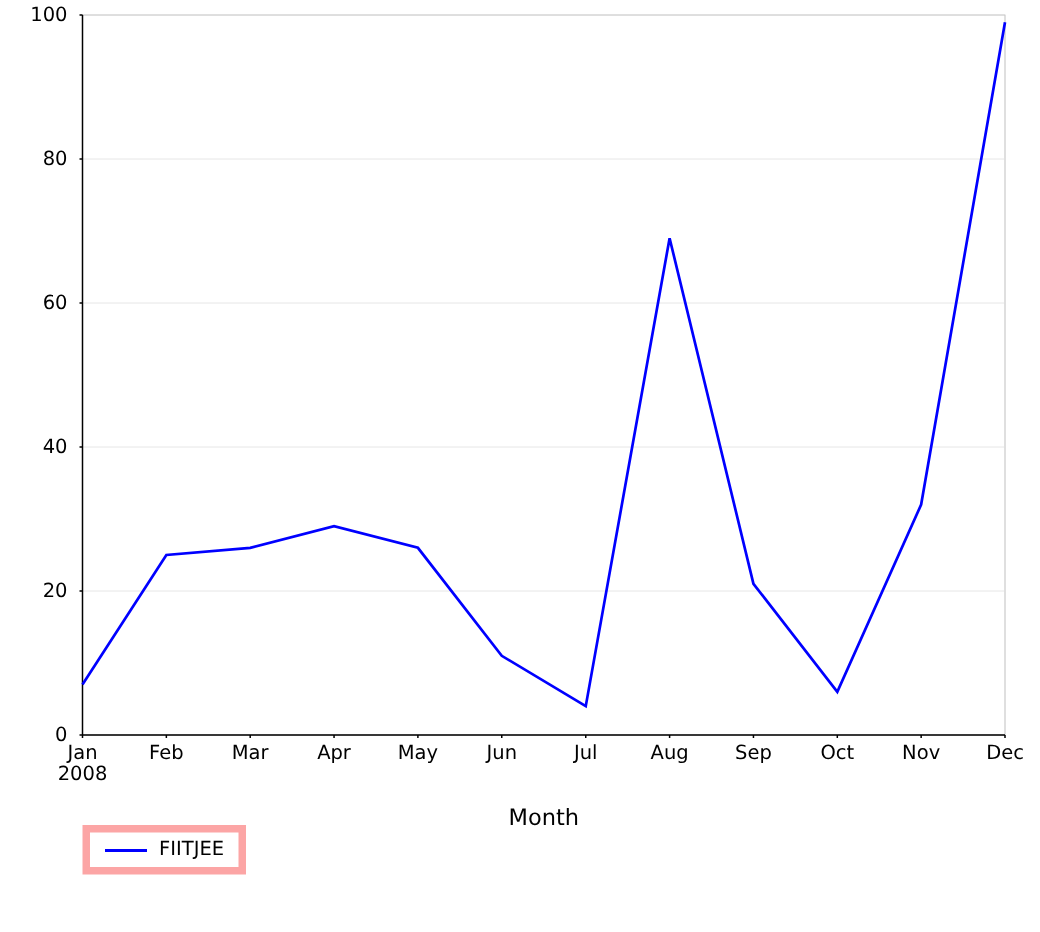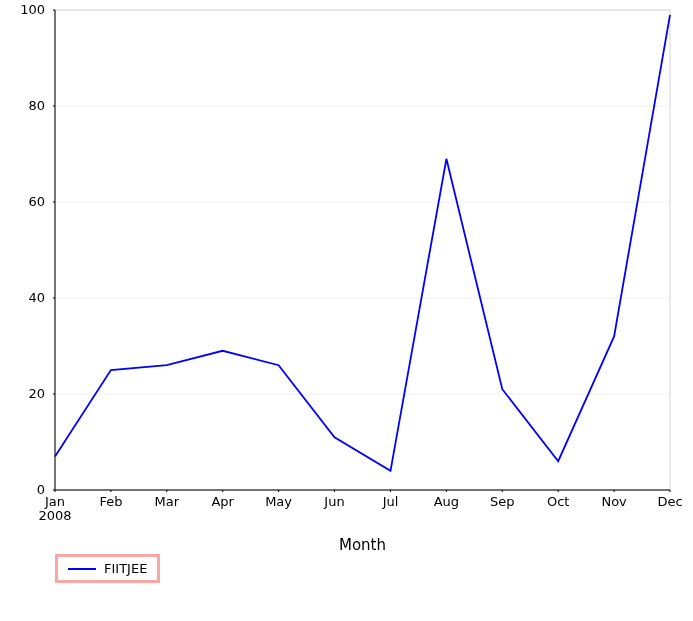--- a/index.html
+++ b/index.html
@@ -17,21 +17,21 @@
       background: white;
     }
     svg {
       position: absolute;
       top: 0; left: 0;
     }
     .legend {
       position: absolute;
       bottom: 38px;
       left: 55px;
-      border: 3px solid #fca5a5;
+      border: 5px solid #fca5a5;
       padding: 4px 10px;
       display: flex;
       align-items: center;
       gap: 8px;
       background: white;
     }
     .legend-line {
       width: 28px;
       height: 2px;
       background: blue;

